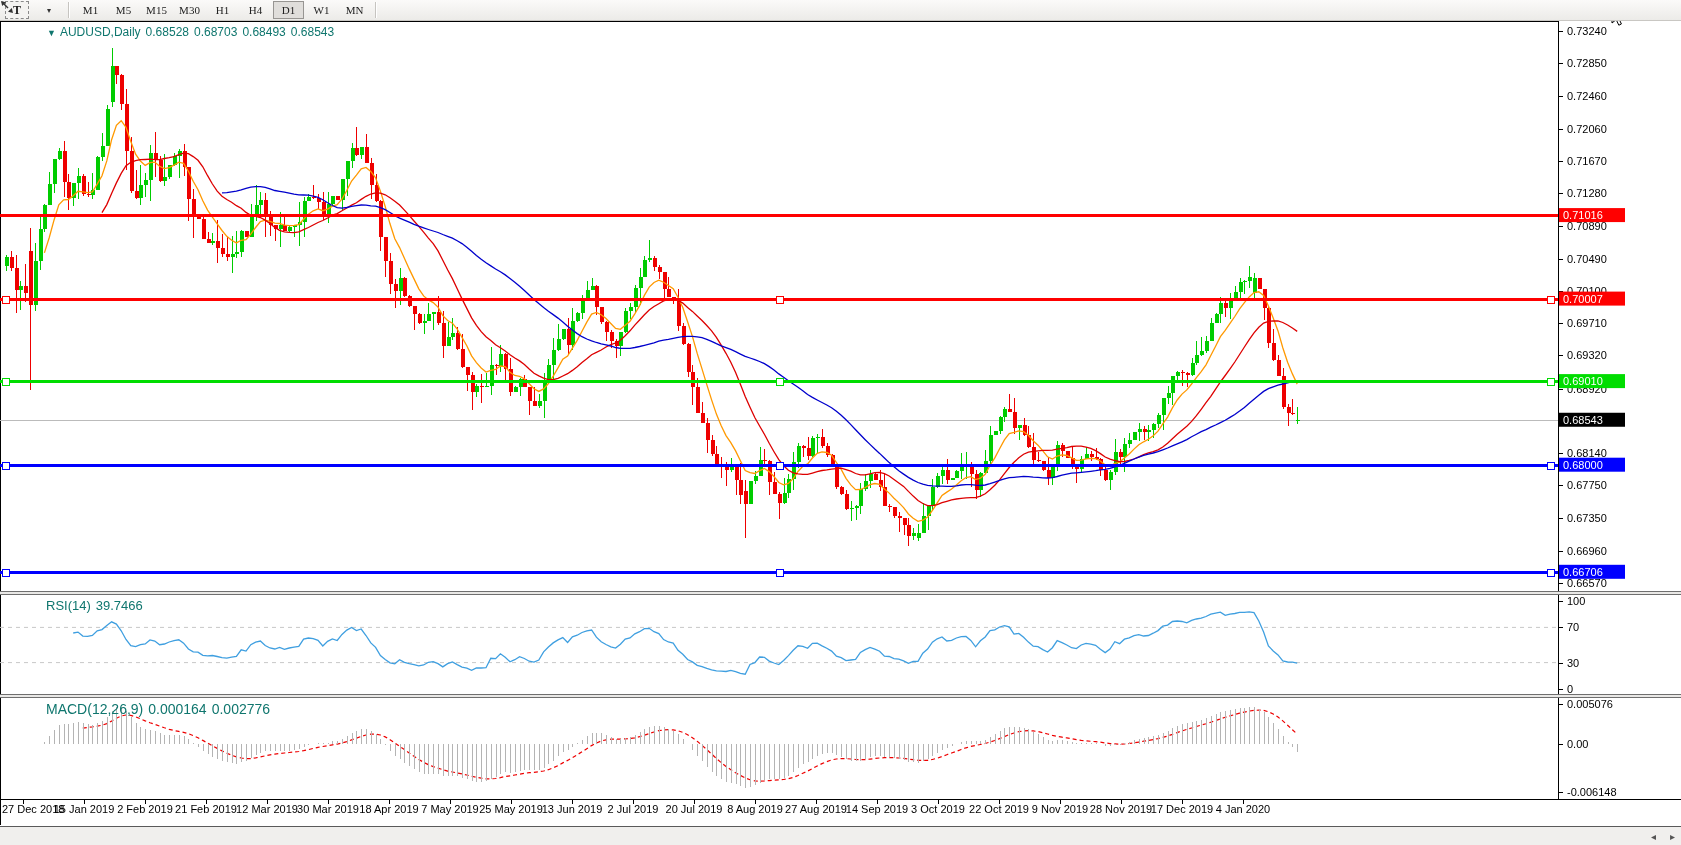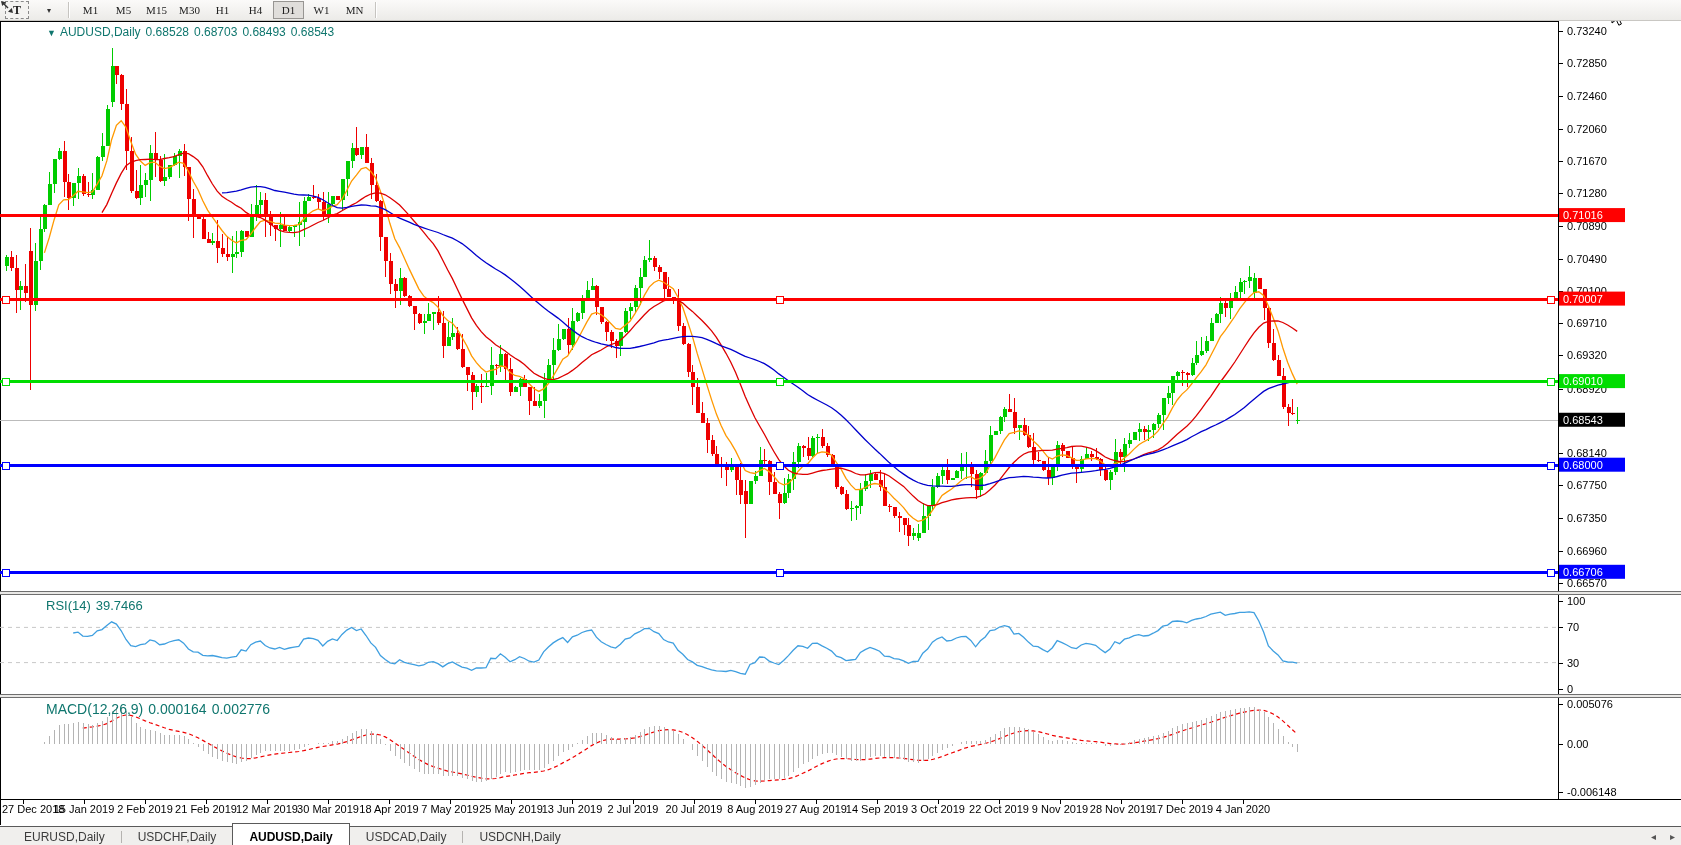--- a/index.html
+++ b/index.html
@@ -1057,27 +1057,18 @@
     <span class="tcaret">▼</span><span>AUDUSD,Daily</span><span class="num">0.68528</span><span class="num">0.68703</span><span class="num">0.68493</span><span class="num">0.68543</span>
   </div>
   <div id="rsilabel" class="overlay">
     <span>RSI(14)</span><span>39.7466</span>
   </div>
   <div id="macdlabel" class="overlay">
     <span>MACD(12,26,9)</span><span>0.000164</span><span>0.002776</span>
   </div>
 
   <div id="tabbar">
-    <div id="tabs" style="display:flex;margin-left:8px;">
-        <div class="tab">EURUSD,Daily</div>
-        <div class="tabsep"></div>
-        <div class="tab">USDCHF,Daily</div>
-        <div class="tab active">AUDUSD,Daily</div>
-        <div class="tab">USDCAD,Daily</div>
-        <div class="tabsep"></div>
-        <div class="tab">USDCNH,Daily</div>
-      </div>
     <div id="tabnav">
       <span>◂</span>
       <span>▸</span>
     </div>
   </div>
 </div>
 
 </body></html>

